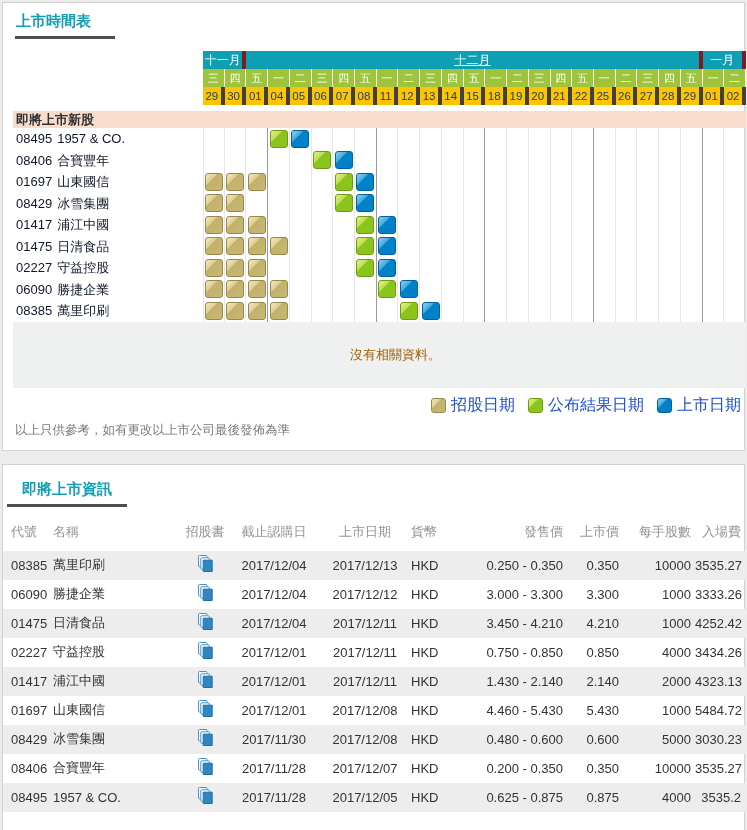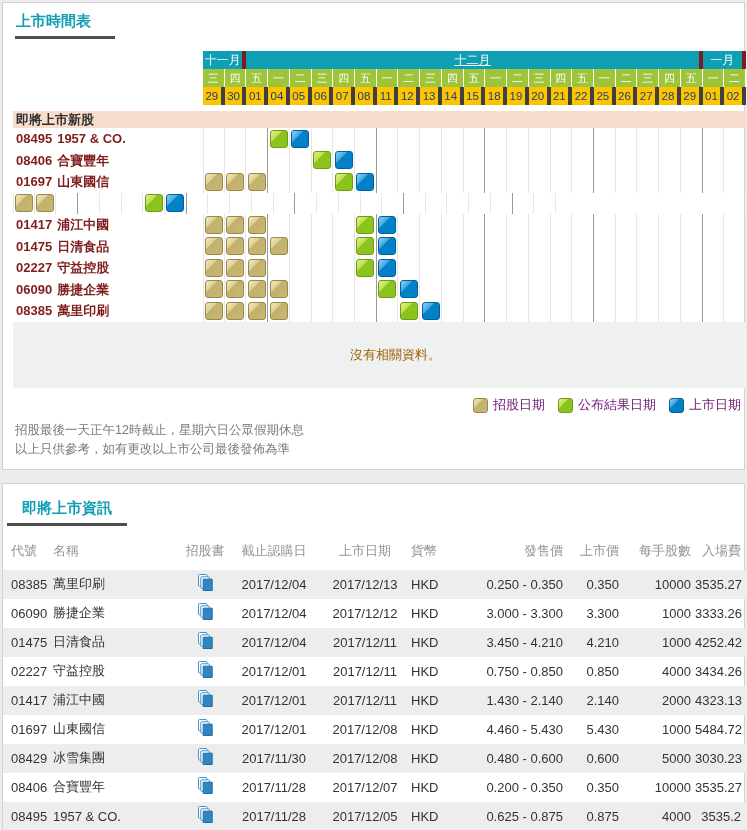--- a/index.html
+++ b/index.html
@@ -33,42 +33,42 @@
   .dt-cell{
     box-sizing:border-box;flex:0 0 21.72px;height:18px;line-height:18px;background:#fdc500;
     color:#1c3f77;font-size:11.5px;text-align:center;border-right:4px solid #404040;
   }
   .band{display:flex;align-items:center;height:17px;margin-top:6px;text-align:right;}
   .band2{height:19px;margin-top:0;}
   .band-upcoming{background:#f8dccc;}
   .band-scheduled{background:#dbe5ee;}
   .band-label{font-size:13px;font-weight:bold;color:#2f2f2f;padding-left:3px;white-space:nowrap;}
   .g-row{display:flex;height:21.5px;}
-  .g-label{flex:0 0 190px;font-size:13px;color:#7f1d1d;line-height:21.5px;
-           padding-left:3px;box-sizing:border-box;white-space:nowrap;overflow:hidden;font-weight:bold;}
+  .g-label{flex:0 0 190px;font-size:13px;color:#0f172a;line-height:21.5px;
+           padding-left:3px;box-sizing:border-box;white-space:nowrap;overflow:hidden;}
   .g-label .name{margin-left:5px;}
   .g-cell{
     box-sizing:border-box;flex:0 0 21.72px;border-right:1px solid #e7e7e7;
     display:flex;align-items:center;justify-content:center;
   }
   .g-cell.first{border-left:1px solid #e7e7e7;}
   .g-cell.wk{border-right:1px solid #9a9a9a;}
   .blk{width:18px;height:18px;border-radius:3px;box-sizing:border-box;}
   .blk-subscription{border:1px solid #97894e;
     background:linear-gradient(135deg,#f2eac2 0%,#ddcf92 34%,#c2b06b 36%,#c9b873 100%);}
   .blk-result{border:1px solid #6f9b13;
     background:linear-gradient(135deg,#e3f283 0%,#bcdf55 34%,#8cc41e 36%,#8cc41e 100%);}
   .blk-listing{border:1px solid #00619c;
     background:linear-gradient(135deg,#93d2f1 0%,#42a8de 34%,#0081c8 36%,#0081c8 100%);}
   .empty-box{height:66px;background:#eef1f0;display:flex;align-items:center;justify-content:center;}
   .empty-text{font-size:13px;color:#a16207;margin-left:32px;}
   .legend{display:flex;justify-content:flex-end;align-items:center;margin:7px 3px 0 0;height:21px;}
   .legend-item{display:flex;align-items:center;margin-left:13px;}
   .legend-item .blk{width:15px;height:15px;margin-right:5px;}
-  .legend-item .lg-label{font-size:13px;color:#701a75;}
+  .legend-item .lg-label{font-size:16px;color:#1d4ed8;}
   .notes{margin:5px 0 0 12px;}
   .note-line{font-size:12.5px;color:#7a7a7a;line-height:19px;}
 
   
   table.info{border-collapse:collapse;width:100%;margin-top:6px;table-layout:fixed;}
   table.info th{
     color:#949494;font-weight:normal;font-size:13px;padding:6px 2px 10px 2px;white-space:nowrap;
   }
   table.info td{font-size:13px;color:#333;padding:0 2px;height:29px;white-space:nowrap;}
   tr.zebra{background:#ededed;}
@@ -252,20 +252,21 @@
           <div class="g-cell wk"></div>
           <div class="g-cell"></div>
           <div class="g-cell"></div>
           <div class="g-cell"></div>
           <div class="g-cell"></div>
           <div class="g-cell wk"></div>
           <div class="g-cell"></div>
           <div class="g-cell"></div>
         </div>
         <div class="g-row">
+          <div class="g-label"><span class="code">08429</span><span class="name">冰雪集團</span></div>
           <div class="g-cell first">
             <div class="blk blk-subscription"></div>
           </div>
           <div class="g-cell">
             <div class="blk blk-subscription"></div>
           </div>
           <div class="g-cell wk"></div>
           <div class="g-cell"></div>
           <div class="g-cell"></div>
           <div class="g-cell"></div>
@@ -506,21 +507,20 @@
         <span class="blk blk-result"></span>
         <span class="lg-label">公布結果日期</span>
       </div>
       <div class="legend-item">
         <span class="blk blk-listing"></span>
         <span class="lg-label">上市日期</span>
       </div>
     </div>
 
   <div class="notes">
-    <div class="note-line">招股最後一天正午12時截止，星期六日公眾假期休息</div>
     <div class="note-line">以上只供參考，如有更改以上市公司最後發佈為準</div>
   </div>
 </div>
 
 <div class="card card2">
   <span class="sec-title">即將上市資訊</span>
   <table class="info">
     <colgroup>
       <col style="width:48px">
         <col style="width:132px">

